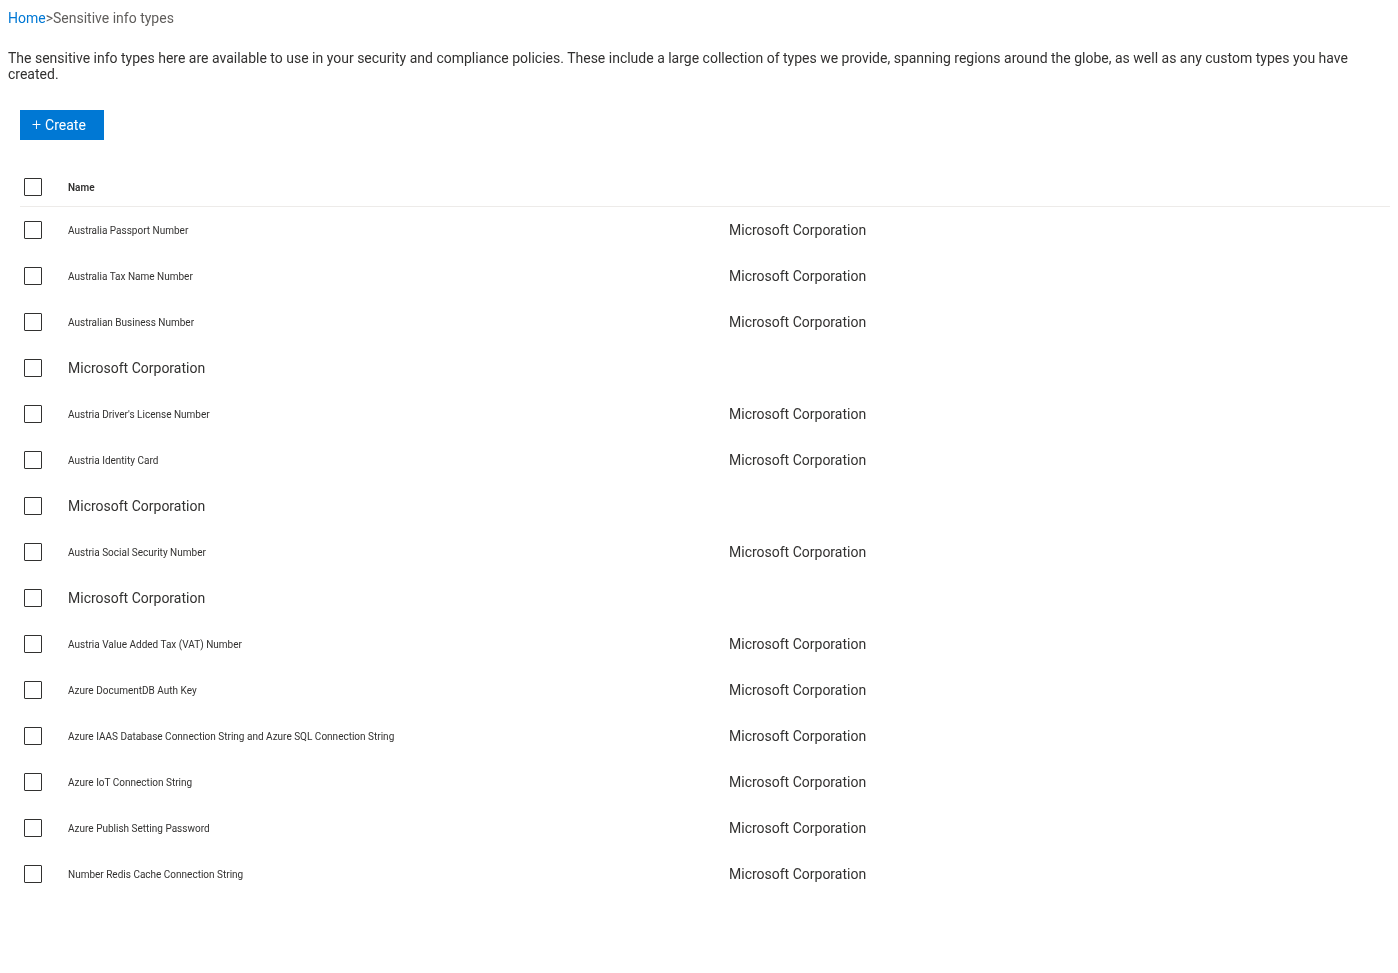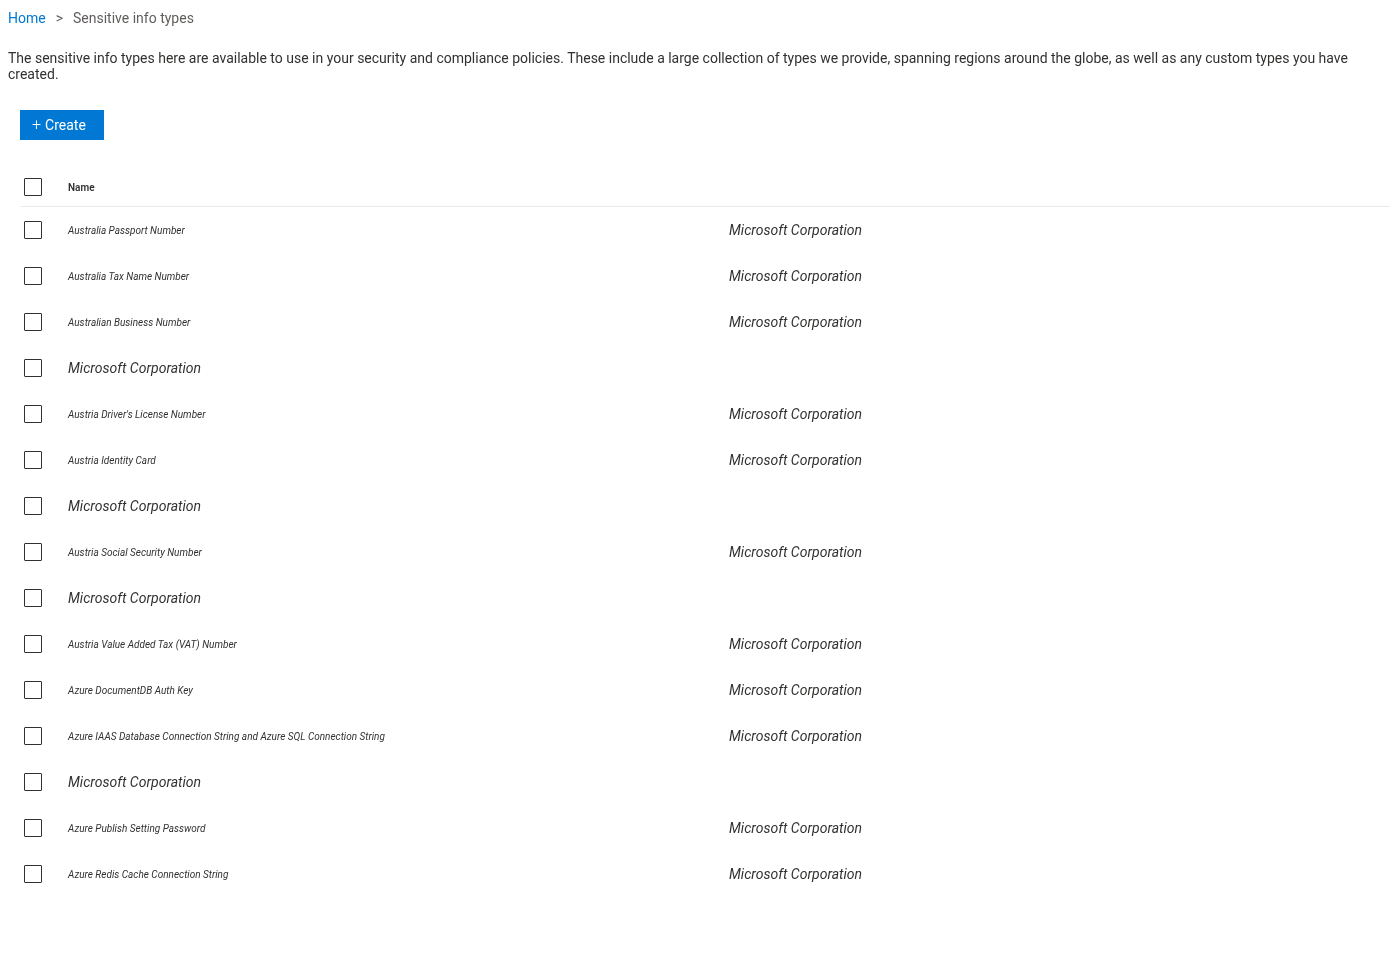--- a/index.html
+++ b/index.html
@@ -10,21 +10,20 @@
     body {
       font-family: "Segoe UI", -apple-system, BlinkMacSystemFont, Roboto, sans-serif;
       font-size: 14px;
       color: #323130;
       background: #ffffff;
       padding: 10px 8px;
     }
     .breadcrumb {
       display: flex;
       align-items: center;
-      gap: 10px;
       margin-bottom: 24px;
     }
     .breadcrumb-link {
       color: #0078d4;
       cursor: pointer;
       font-size: 14px;
     }
     .breadcrumb-sep {
       color: #605e5c;
       font-size: 14px;
@@ -99,21 +98,20 @@
       border-radius: 1px;
     }
     .table-row {
       display: flex;
       align-items: center;
       padding: 14px 0;
       cursor: pointer;
     }
     .row-text {
       color: #323130;
-      font-style: italic;
     }
   </style>
 </head>
 <body>
 
 <div class="breadcrumb">
   <span class="breadcrumb-link">Home</span>
   <span class="breadcrumb-sep">&gt;</span>
   <span class="breadcrumb-current">Sensitive info types</span>
 </div>
@@ -213,30 +211,31 @@
         <div class="checkbox-col">
           <input type="checkbox" class="checkbox" style="">
         </div>
         <div class="name-col row-text">Azure IAAS Database Connection String and Azure SQL Connection String</div>
         <div class="publisher-col row-text">Microsoft Corporation</div>
       </div>
       <div class="table-row">
         <div class="checkbox-col">
           <input type="checkbox" class="checkbox" style="">
         </div>
+        <div class="name-col row-text">Azure IoT Connection String</div>
         <div class="publisher-col row-text">Microsoft Corporation</div>
       </div>
       <div class="table-row">
         <div class="checkbox-col">
           <input type="checkbox" class="checkbox" style="">
         </div>
         <div class="name-col row-text">Azure Publish Setting Password</div>
         <div class="publisher-col row-text">Microsoft Corporation</div>
       </div>
       <div class="table-row">
         <div class="checkbox-col">
           <input type="checkbox" class="checkbox" style="">
         </div>
-        <div class="name-col row-text">Azure Redis Cache Connection String</div>
+        <div class="name-col row-text">Number Redis Cache Connection String</div>
         <div class="publisher-col row-text">Microsoft Corporation</div>
       </div>
     </div>
 </div>
 
 </body></html>

